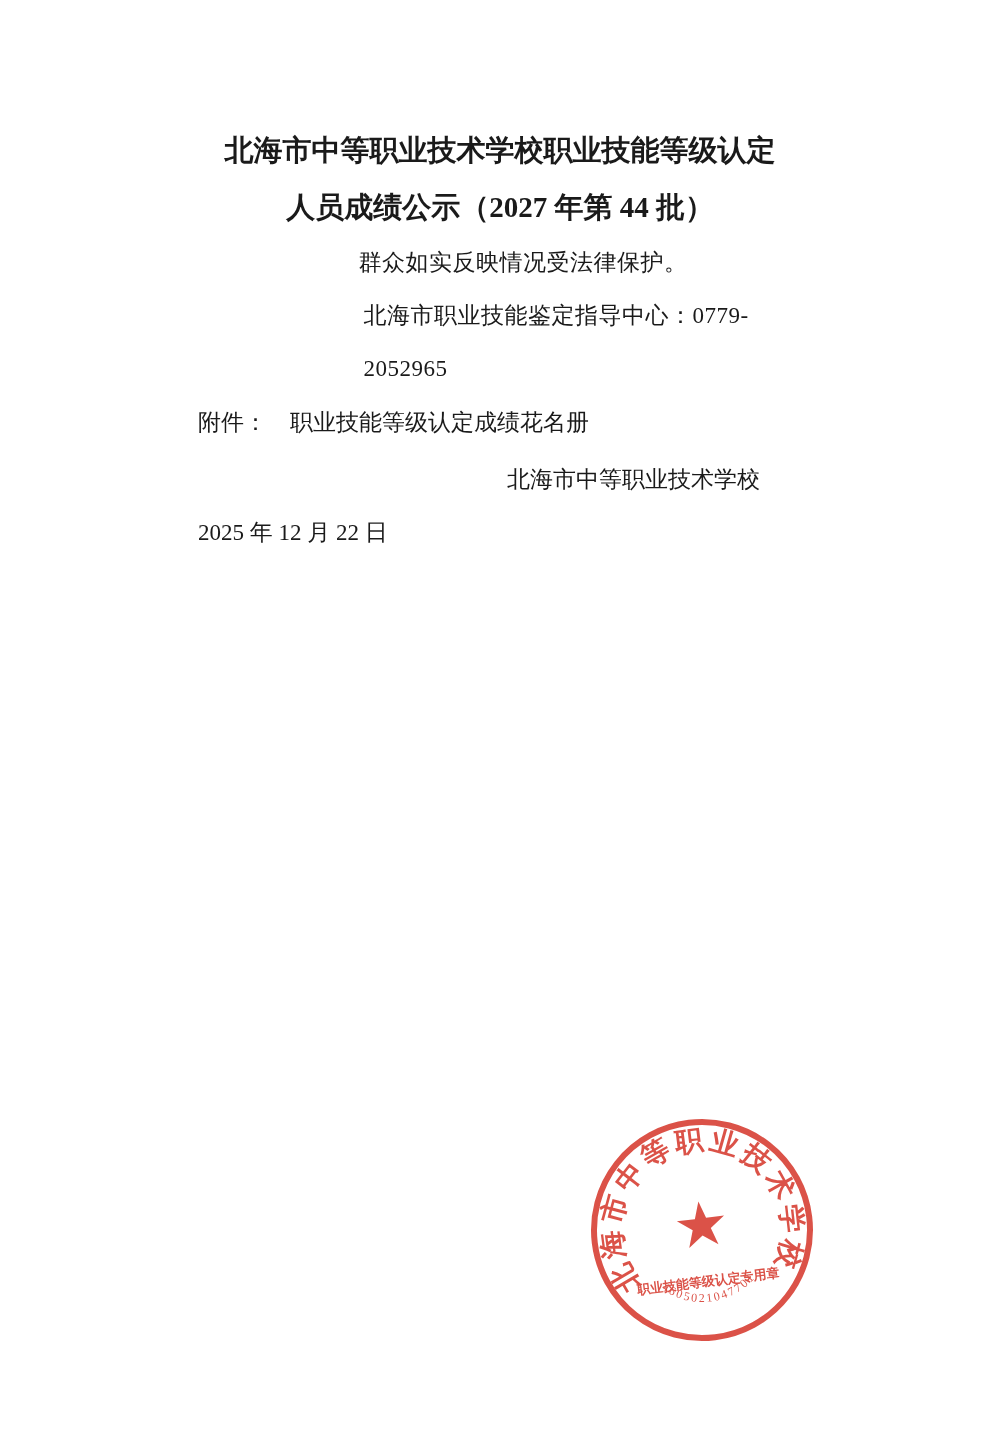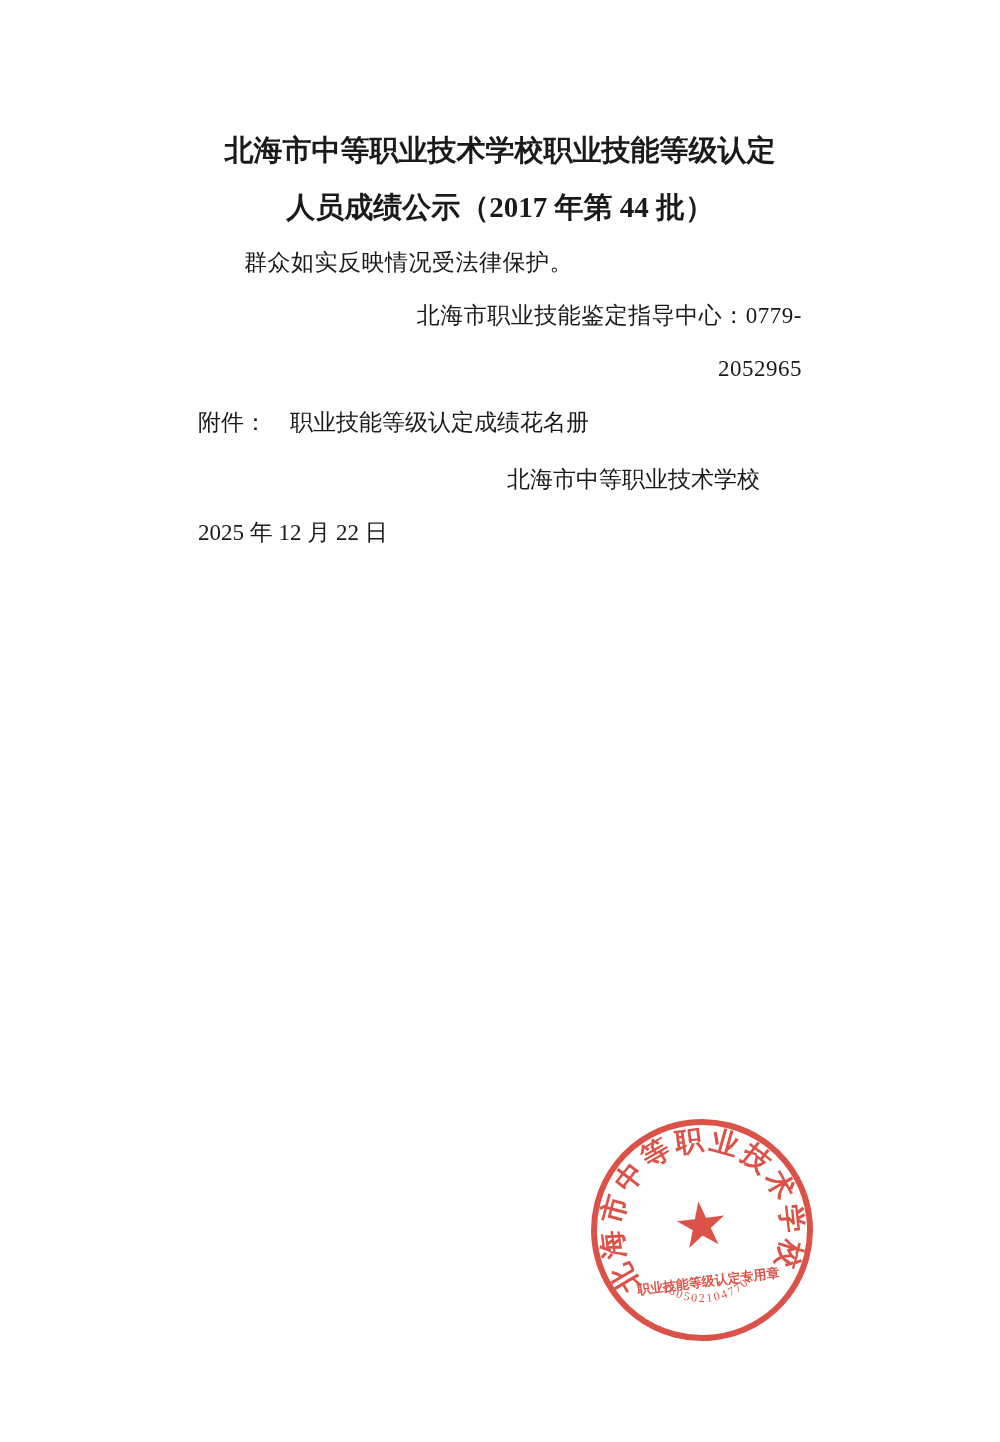--- a/index.html
+++ b/index.html
@@ -27,22 +27,22 @@
     margin: 0;
   }
   .body-text {
     font-size: 23px;
     line-height: 53px;
     margin: 0;
     text-align: justify;
     letter-spacing: 0.5px;
   }
   .first-indent { text-indent: 2em; }
-  .deep-indent  { padding-left: 7.2em; text-align: right; }
-  .no-justify   { text-align: left; }
+  .deep-indent  { padding-left: 7.2em; text-align: left; }
+  .no-justify   { text-align: center; }
   .attachment-line {
     font-size: 23px;
     line-height: 56px;
     margin: 0;
   }
   .attachment-text { margin-left: 1em; }
   .signature-block { margin-top: 2px; }
   .sig-name {
     font-size: 23px;
     line-height: 53px;
@@ -68,21 +68,21 @@
     pointer-events: none;
   }
   .seal svg { width: 100%; height: 100%; display: block; }
 </style>
 </head>
 <body>
 
 <div class="page">
 
   <h1 class="doc-title">北海市中等职业技术学校职业技能等级认定</h1>
-  <h1 class="doc-title">人员成绩公示（2017 年第 44 批）</h1>
+  <h1 class="doc-title">人员成绩公示（2027 年第 44 批）</h1>
 
 
 
   <p class="body-text first-indent no-justify">群众如实反映情况受法律保护。</p>
 
 
   <p class="body-text deep-indent">北海市职业技能鉴定指导中心：0779-2052965</p>
 
   <p class="attachment-line">
     <span>附件：</span><span class="attachment-text">职业技能等级认定成绩花名册</span>

